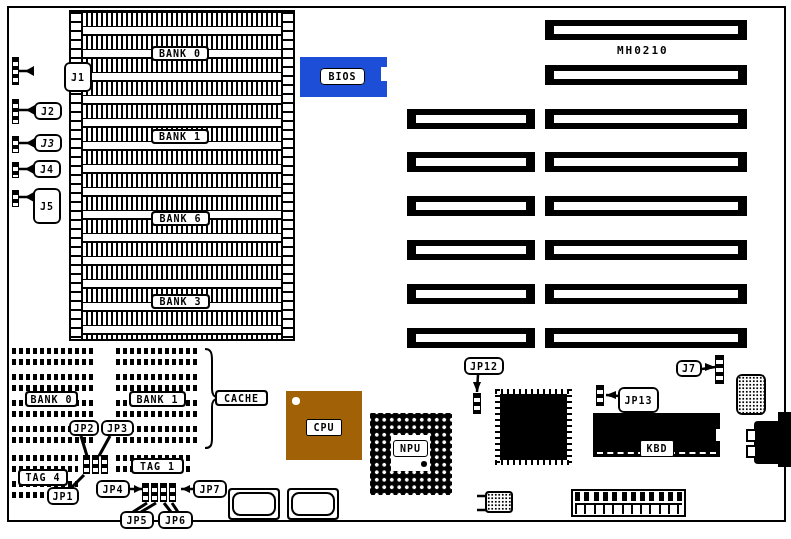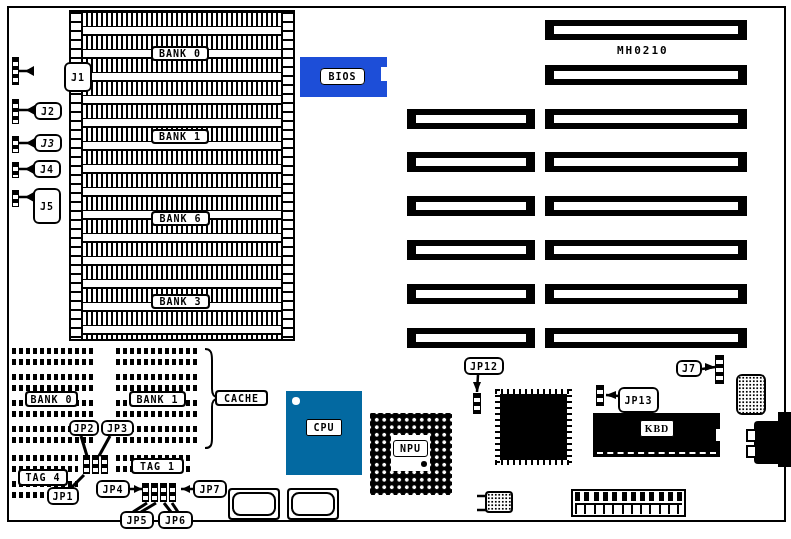--- a/index.html
+++ b/index.html
@@ -124,21 +124,21 @@
   <div class="jstrip" style="left:169px;top:483px;height:19px;"></div>
 
   <div class="lbl" style="left:69px;top:420px;width:30px;height:16px;">JP2</div>
   <div class="lbl" style="left:101px;top:420px;width:33px;height:16px;">JP3</div>
   <div class="lbl" style="left:47px;top:487px;width:32px;height:18px;">JP1</div>
   <div class="lbl" style="left:96px;top:480px;width:34px;height:18px;">JP4</div>
   <div class="lbl" style="left:193px;top:480px;width:34px;height:18px;">JP7</div>
   <div class="lbl" style="left:120px;top:511px;width:34px;height:18px;">JP5</div>
   <div class="lbl" style="left:158px;top:511px;width:35px;height:18px;">JP6</div>
 
-  <div class="abs" style="left:286px;top:391px;width:76px;height:84px;background:#0369a1;">
+  <div class="abs" style="left:286px;top:391px;width:76px;height:69px;background:#a16207;">
     <div class="abs" style="left:6px;top:6px;width:8px;height:8px;border-radius:50%;background:#fff;"></div>
     <div class="biglbl" style="left:20px;top:28px;width:36px;height:17px;border-width:1.5px;border-radius:2px;">CPU</div>
   </div>
 
   <div class="abs npu">
     <div class="abs" style="left:21px;top:22px;width:39px;height:36px;background:#fff;">
       <div class="biglbl" style="left:2px;top:5px;width:35px;height:17px;border-width:1.5px;border-radius:3px;">NPU</div>
       <div class="abs" style="left:30px;top:26px;width:6px;height:6px;border-radius:50%;background:#000;"></div>
     </div>
   </div>
@@ -148,21 +148,21 @@
   <div class="jstrip" style="left:473px;top:393px;height:21px;width:8px;"></div>
   <div class="lbl" style="left:464px;top:357px;width:40px;height:18px;">JP12</div>
   <div class="jstrip" style="left:596px;top:385px;height:21px;width:8px;"></div>
   <div class="lbl" style="left:618px;top:387px;width:41px;height:26px;">JP13</div>
   <div class="jstrip" style="left:715px;top:355px;height:29px;width:9px;"></div>
   <div class="lbl" style="left:676px;top:360px;width:26px;height:17px;text-align:center;">J7</div>
 
   <div class="abs" style="left:593px;top:413px;width:127px;height:44px;background:#000;">
     <div class="abs" style="left:4px;right:4px;bottom:3px;border-bottom:2px dashed #fff;"></div>
     <div class="abs" style="right:0;top:16px;width:4px;height:12px;background:#fff;"></div>
-    <div class="biglbl" style="left:47px;top:7px;width:34px;height:17px;border-width:1.5px;border-radius:2px;font-family:Liberation Serif, serif;">KBD</div>
+    <div class="biglbl" style="left:47px;top:27px;width:34px;height:17px;border-width:1.5px;border-radius:2px;">KBD</div>
   </div>
 
   <div class="dots" style="left:736px;top:374px;width:30px;height:41px;border-radius:6px;"></div>
 
   <div class="abs" style="left:754px;top:421px;width:24px;height:43px;background:#000;border-radius:4px 0 0 4px;"></div>
   <div class="abs" style="left:778px;top:412px;width:13px;height:55px;background:#000;"></div>
   <div class="abs" style="left:746px;top:429px;width:11px;height:13px;background:#fff;border:2px solid #000;box-sizing:border-box;"></div>
   <div class="abs" style="left:746px;top:445px;width:11px;height:13px;background:#fff;border:2px solid #000;box-sizing:border-box;"></div>
 
   <div class="dots" style="left:485px;top:491px;width:28px;height:22px;border-radius:4px;"></div>

